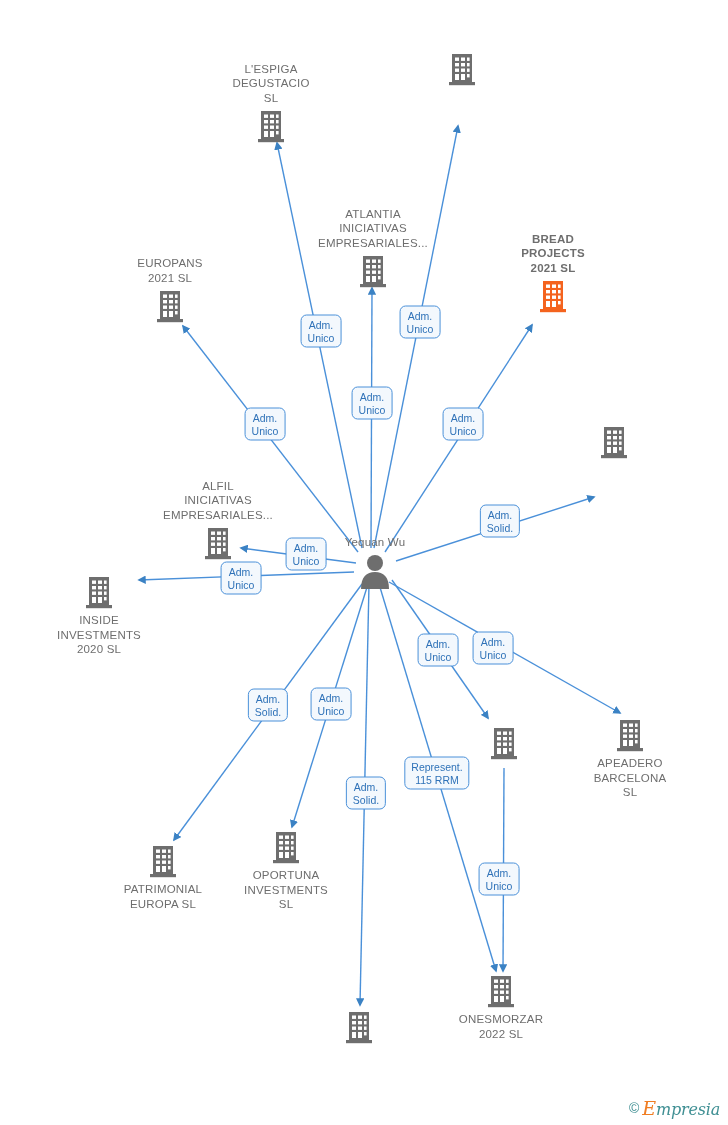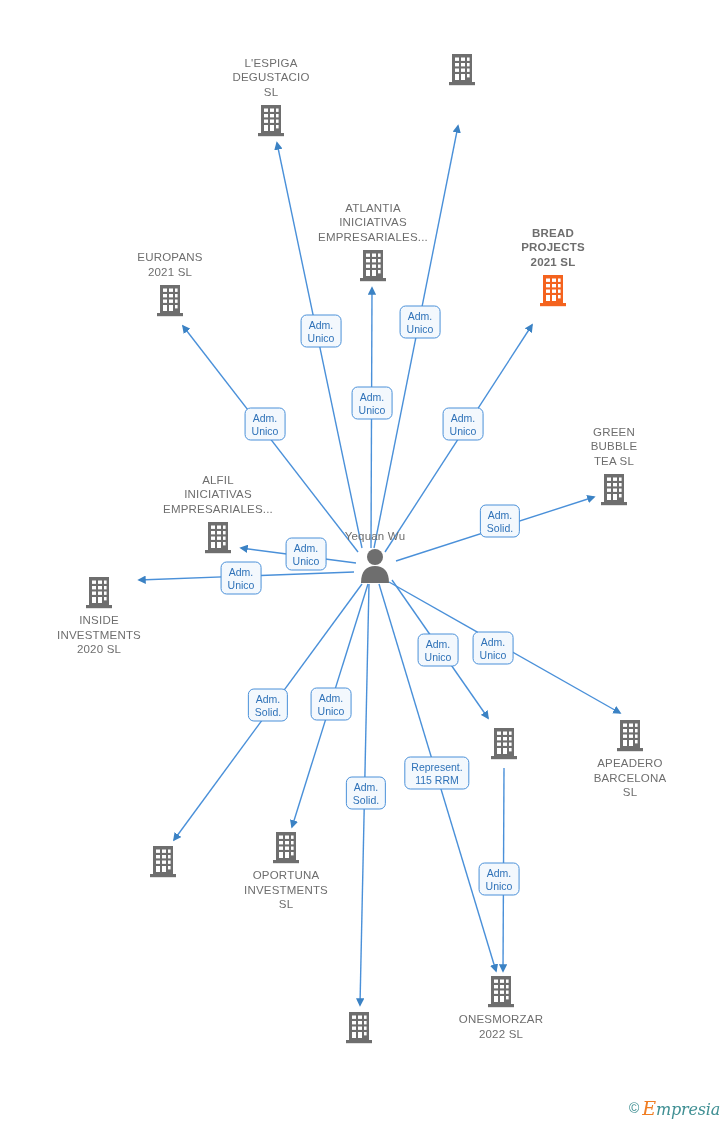--- a/index.html
+++ b/index.html
@@ -39,21 +39,21 @@
     white-space: pre-line;
   }
   .node.highlight .node-label {
     font-weight: bold;
     color: #6e6e6e;
   }
   .node .node-icon {
     display: block;
     line-height: 0;
   }
-  .node.label-above .node-label { margin-bottom: 4px; }
+  .node.label-above .node-label { margin-bottom: 4px; margin-top: 6px; }
   .node.label-below .node-label { margin-top: 4px; }
 
   .edge-label {
     position: absolute;
     transform: translate(-50%, -50%);
     background: #f3f8fd;
     border: 1.4px solid #4a90d9;
     border-radius: 6px;
     color: #2f72b8;
     font-size: 10.5px;
@@ -231,23 +231,20 @@
               <rect x="8" y="16.5" width="4" height="3.4"></rect>
               <rect x="14" y="16.5" width="4" height="3.4"></rect>
               <rect x="20" y="16.5" width="2.6" height="3.4"></rect>
               <rect x="8" y="22" width="4" height="6"></rect>
               <rect x="14" y="22" width="4" height="6"></rect>
               <rect x="20" y="22" width="2.6" height="3.4"></rect>
             </g>
           </svg></span>
       </div>
       <div class="node label-above" style="left: 614px; top: 424.5px;">
-        <span class="node-label">GREEN
-BUBBLE
-TEA  SL</span>
         <span class="node-icon"><svg width="30" height="34" viewBox="0 0 30 34" xmlns="http://www.w3.org/2000/svg" aria-hidden="true">
             <rect x="5" y="2" width="20" height="28" fill="#6e6e6e"></rect>
             <rect x="2" y="30" width="26" height="3.2" fill="#6e6e6e"></rect>
             <g fill="#ffffff">
               <rect x="8" y="5.5" width="4" height="3.4"></rect>
               <rect x="14" y="5.5" width="4" height="3.4"></rect>
               <rect x="20" y="5.5" width="2.6" height="3.4"></rect>
               <rect x="8" y="11" width="4" height="3.4"></rect>
               <rect x="14" y="11" width="4" height="3.4"></rect>
               <rect x="20" y="11" width="2.6" height="3.4"></rect>
@@ -361,20 +358,22 @@
               <rect x="14" y="11" width="4" height="3.4"></rect>
               <rect x="20" y="11" width="2.6" height="3.4"></rect>
               <rect x="8" y="16.5" width="4" height="3.4"></rect>
               <rect x="14" y="16.5" width="4" height="3.4"></rect>
               <rect x="20" y="16.5" width="2.6" height="3.4"></rect>
               <rect x="8" y="22" width="4" height="6"></rect>
               <rect x="14" y="22" width="4" height="6"></rect>
               <rect x="20" y="22" width="2.6" height="3.4"></rect>
             </g>
           </svg></span>
+        <span class="node-label">PATRIMONIAL
+EUROPA  SL</span>
       </div>
       <div class="node label-below" style="left: 286px; top: 830px;">
         <span class="node-icon"><svg width="30" height="34" viewBox="0 0 30 34" xmlns="http://www.w3.org/2000/svg" aria-hidden="true">
             <rect x="5" y="2" width="20" height="28" fill="#6e6e6e"></rect>
             <rect x="2" y="30" width="26" height="3.2" fill="#6e6e6e"></rect>
             <g fill="#ffffff">
               <rect x="8" y="5.5" width="4" height="3.4"></rect>
               <rect x="14" y="5.5" width="4" height="3.4"></rect>
               <rect x="20" y="5.5" width="2.6" height="3.4"></rect>
               <rect x="8" y="11" width="4" height="3.4"></rect>

